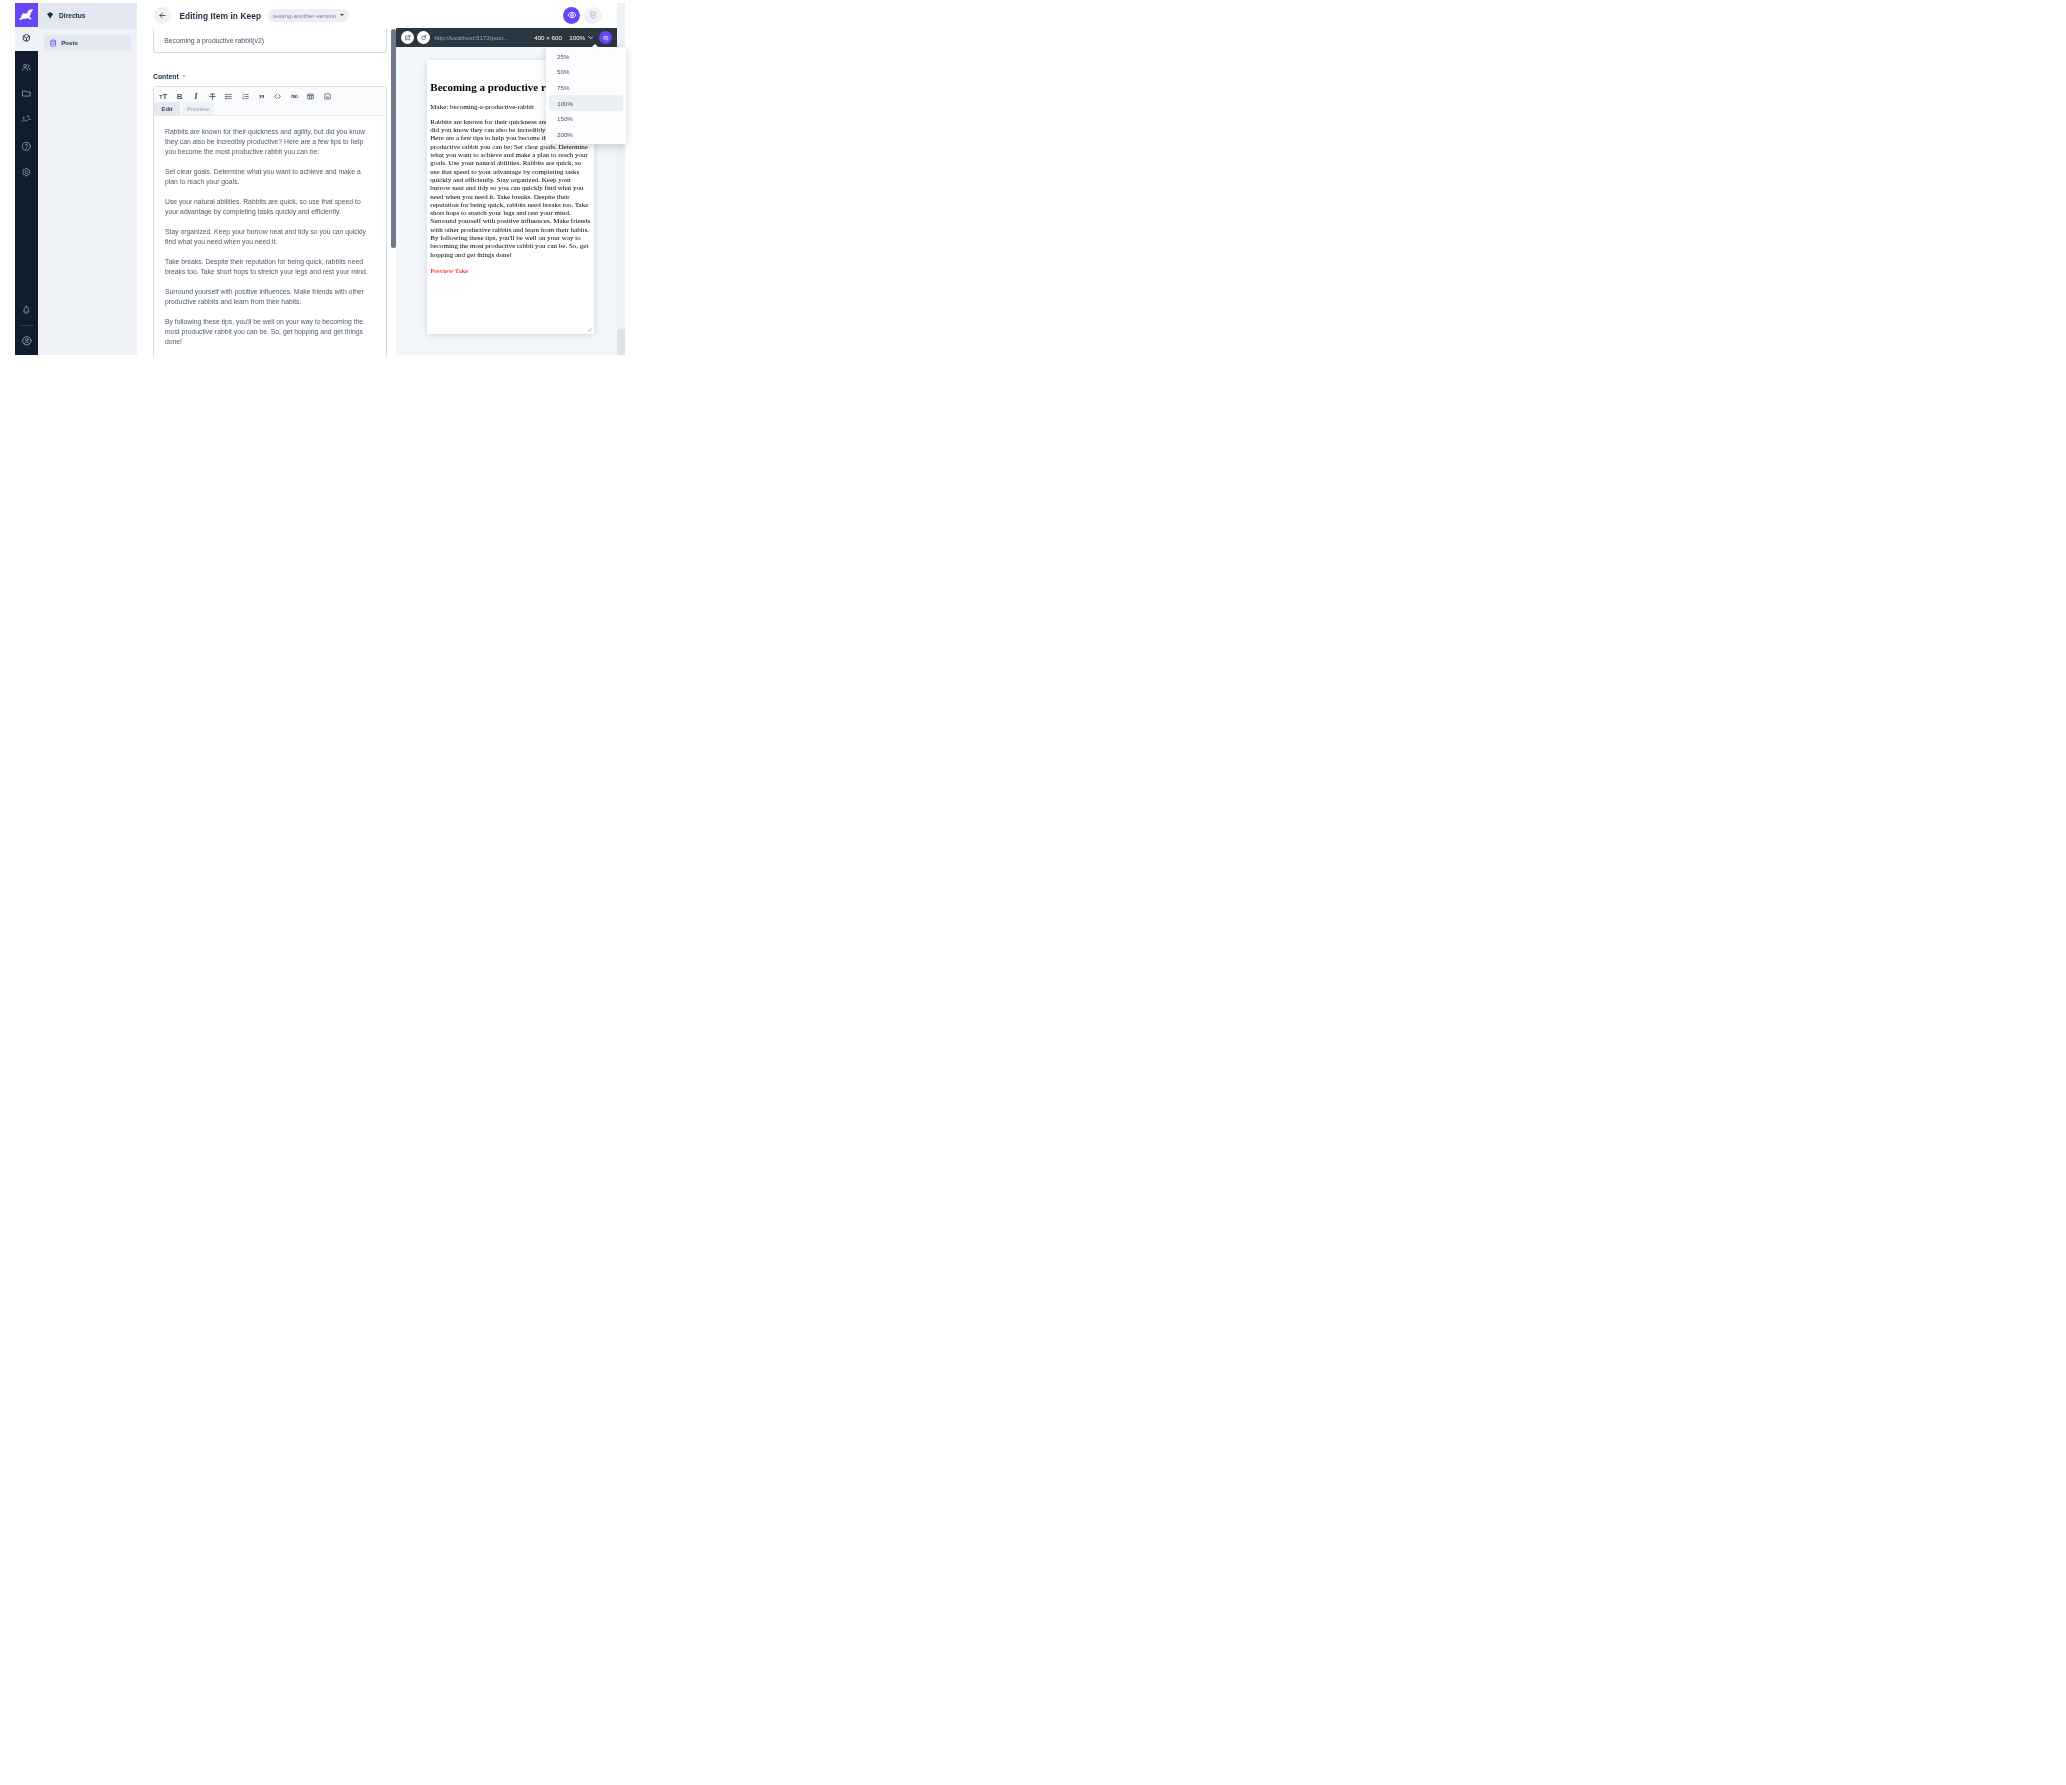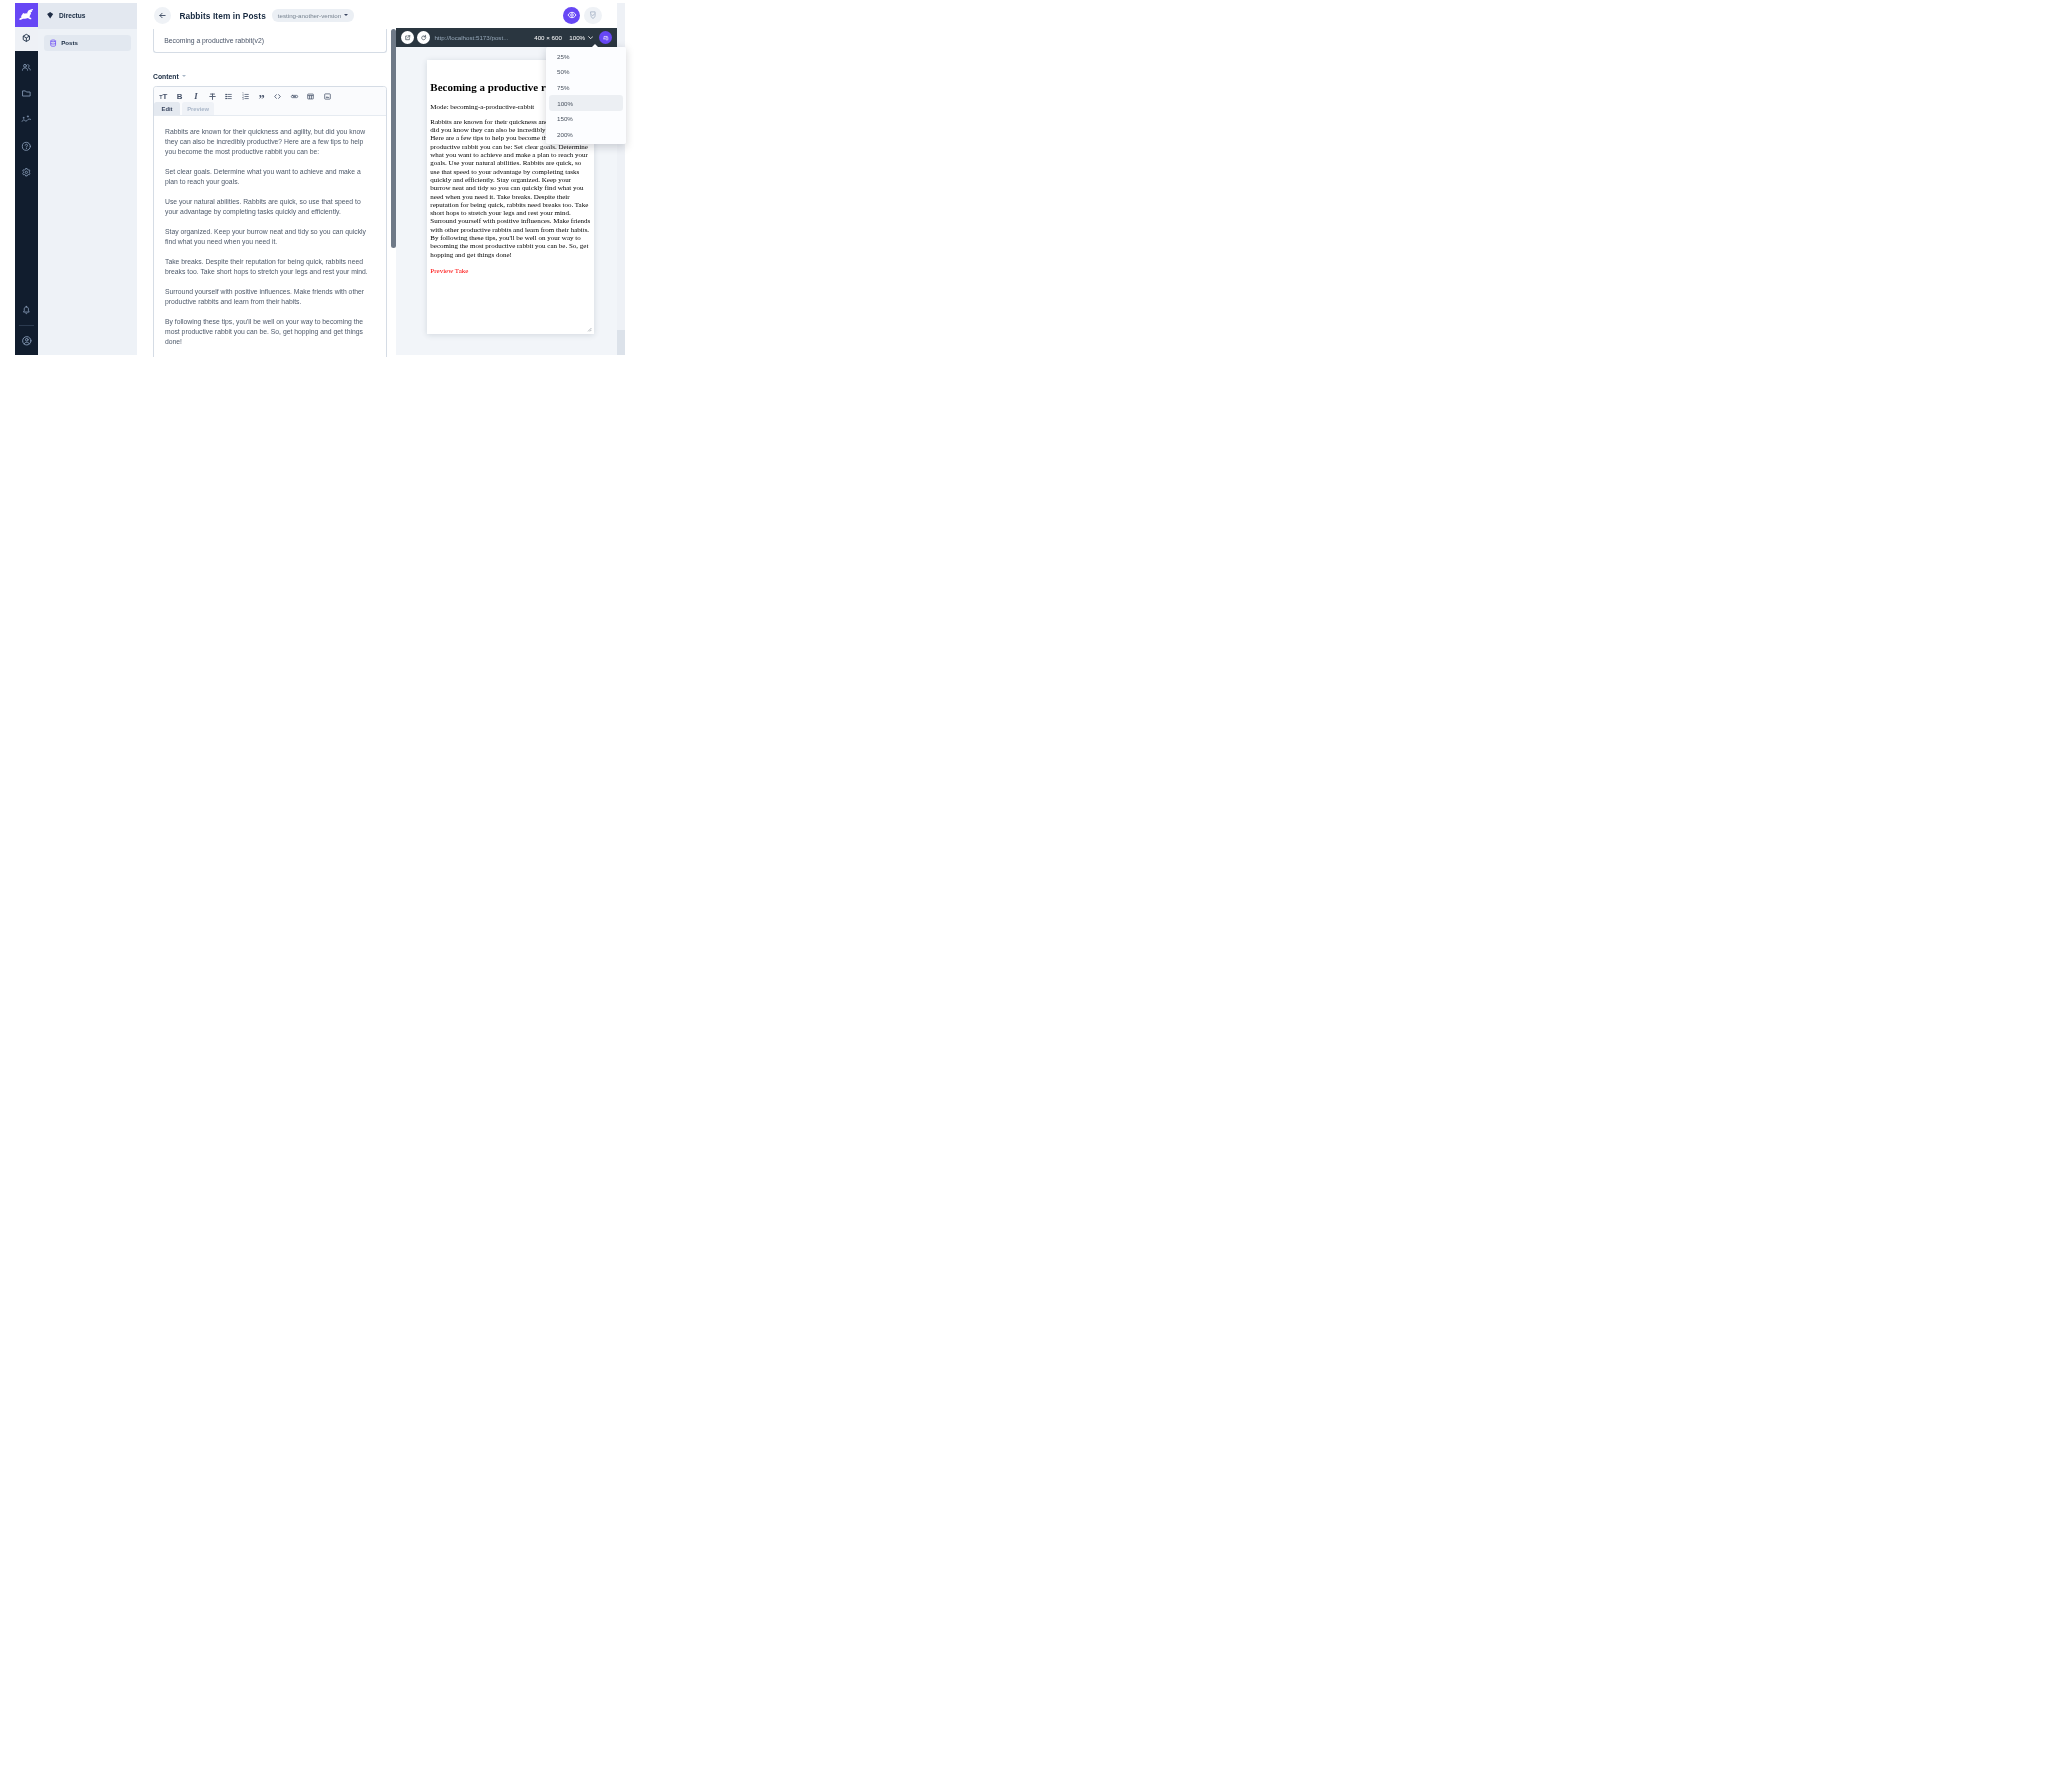--- a/index.html
+++ b/index.html
@@ -210,21 +210,21 @@
   <div class="main">
     <div class="main-header">
       <div class="circle-btn back-btn">
         <span>
           <svg width="9" height="9" viewBox="0 0 24 24" fill="none" stroke="#2C3A52" stroke-width="2.2" stroke-linecap="round" stroke-linejoin="round">
             <path d="M19 12 H5"></path>
               <path d="M11 6 L5 12 L11 18"></path>
           </svg>
         </span>
       </div>
-      <div class="page-title">Rabbits Item in Posts</div>
+      <div class="page-title">Editing Item in Keep</div>
       <div class="version-chip">
         <span class="vlabel">testing-another-version</span>
         <span class="caret-down"></span>
       </div>
     </div>
 
     <div class="title-field">Becoming a productive rabbit(v2)</div>
 
     <div class="content-label">
       <span>Content</span>
@@ -336,21 +336,21 @@
           <path d="M9.6 11.6 L11.6 13.8 L15 9.6"></path>
         </svg>
       </span>
     </div>
   </div>
 
   <div class="panel">
     <div class="iframe">
       <div class="page-inner">
         <div class="pv-h1">Becoming a productive rabbit</div>
-        <div class="pv-slug">Mode: becoming-a-productive-rabbit</div>
+        <div class="pv-slug">Make: becoming-a-productive-rabbit</div>
         <div class="pv-body">Rabbits are known for their quickness and agility, but did you know they can also be incredibly productive? Here are a few tips to help you become the most productive rabbit you can be: Set clear goals. Determine what you want to achieve and make a plan to reach your goals. Use your natural abilities. Rabbits are quick, so use that speed to your advantage by completing tasks quickly and efficiently. Stay organized. Keep your burrow neat and tidy so you can quickly find what you need when you need it. Take breaks. Despite their reputation for being quick, rabbits need breaks too. Take short hops to stretch your legs and rest your mind. Surround yourself with positive influences. Make friends with other productive rabbits and learn from their habits. By following these tips, you'll be well on your way to becoming the most productive rabbit you can be. So, get hopping and get things done!</div>
         <div class="pv-red">Preview Take</div>
       </div>
       <span class="resize-handle">
         <svg width="5.8" height="5.8" viewBox="0 0 14 14" stroke="#8A9199" stroke-width="1.6">
           <path d="M5 13 L13 5"></path>
             <path d="M9.5 13 L13 9.5"></path>
         </svg>
       </span>
     </div>

